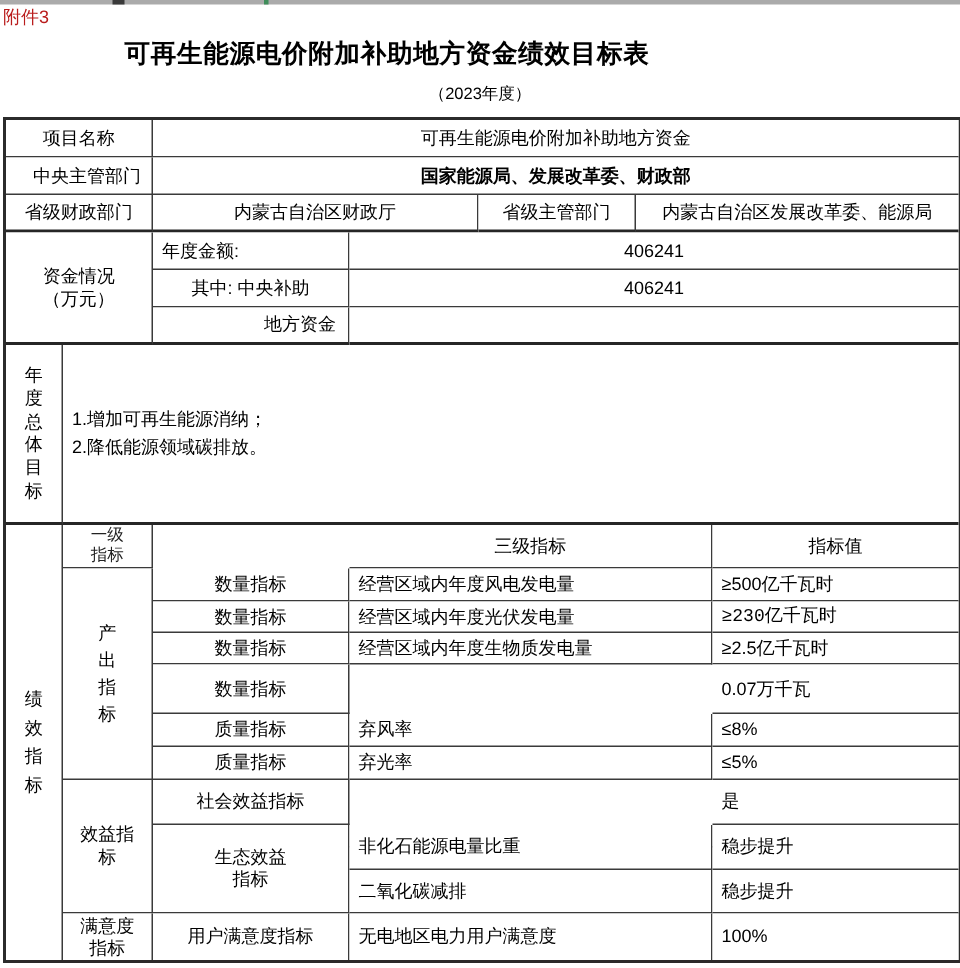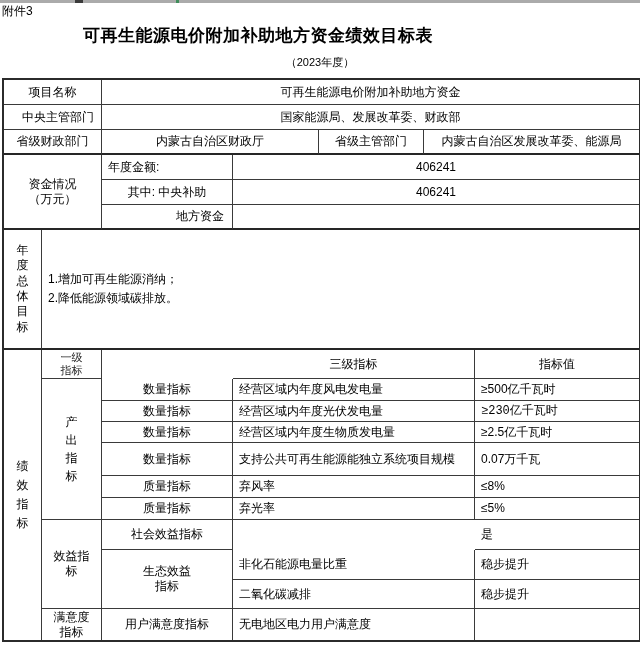--- a/index.html
+++ b/index.html
@@ -7,21 +7,21 @@
     width:640px;height:645px;overflow:hidden;position:relative;
     font-family:"Liberation Sans","DejaVu Sans",sans-serif;
     color:#000;
     -webkit-font-smoothing:antialiased;
   }
   
   .top-strip{position:absolute;top:0;left:0;width:640px;height:3px;background:#ababab;}
   .top-strip .dash{position:absolute;top:0;left:75px;width:8px;height:3px;background:#3a3a3a;}
   .top-strip .tick{position:absolute;top:0;left:176px;width:3px;height:3px;background:#3f8d5a;}
 
-  .attach{position:absolute;top:3px;left:2px;font-size:12px;color:#000000;}
+  .attach{position:absolute;top:3px;left:2px;font-size:12px;color:#b91c1c;}
   .title{position:absolute;top:24px;left:0;width:516px;text-align:center;
          font-size:17px;font-weight:bold;letter-spacing:0.5px;color:#000;}
   .subtitle{position:absolute;top:55px;left:0;width:640px;text-align:center;
             font-size:11px;color:#000;}
 
   .tbl{
     position:absolute;top:78px;left:2px;
     display:grid;
     grid-template-columns:38px 60px 131px 86px 105px 51px 164px;
     grid-template-rows:25px 25px 25px 25px 25px 25px 120px 29px 22px 21px 21px 33px 22px 22px 30px 30px 29px 31px;
@@ -60,21 +60,21 @@
 <div class="attach">附件3</div>
 <div class="title">可再生能源电价附加补助地方资金绩效目标表</div>
 <div class="subtitle">（2023年度）</div>
 
 <div class="tbl">
 
   <div class="c" style="grid-column:1/3;grid-row:1;">项目名称</div>
   <div class="c nr" style="grid-column:3/8;grid-row:1;">可再生能源电价附加补助地方资金</div>
 
   <div class="c" style="grid-column:1/3;grid-row:2;padding-left:11px;">中央主管部门</div>
-  <div class="c nr" style="grid-column:3/8;grid-row:2;">国家能源局、发展改革委、财政部</div>
+  <div class="c nr" style="grid-column:3/8;grid-row:2;font-weight:bold;">国家能源局、发展改革委、财政部</div>
 
   <div class="c hb" style="grid-column:1/3;grid-row:3;">省级财政部门</div>
   <div class="c hb" style="grid-column:3/5;grid-row:3;">内蒙古自治区财政厅</div>
   <div class="c hb" style="grid-column:5/6;grid-row:3;">省级主管部门</div>
   <div class="c hb nr" style="grid-column:6/8;grid-row:3;">内蒙古自治区发展改革委、能源局</div>
 
   <div class="c hb" style="grid-column:1/3;grid-row:4/7;">资金情况
 （万元）</div>
   <div class="c tl" style="grid-column:3/4;grid-row:4;">年度金额:</div>
   <div class="c nr" style="grid-column:4/8;grid-row:4;">406241</div>
@@ -113,21 +113,20 @@
 
   <div class="c" style="grid-column:3/4;grid-row:10;">数量指标</div>
   <div class="c tl" style="grid-column:4/7;grid-row:10;">经营区域内年度光伏发电量</div>
   <div class="c tl nr" style="grid-column:7/8;grid-row:10;font-family:Liberation Mono, monospace;">≥230亿千瓦时</div>
 
   <div class="c" style="grid-column:3/4;grid-row:11;">数量指标</div>
   <div class="c tl" style="grid-column:4/7;grid-row:11;">经营区域内年度生物质发电量</div>
   <div class="c tl nr" style="grid-column:7/8;grid-row:11;">≥2.5亿千瓦时</div>
 
   <div class="c" style="grid-column:3/4;grid-row:12;">数量指标</div>
-  <div class="c tl" style="grid-column:4/7;grid-row:12;">支持公共可再生能源能独立系统项目规模</div>
   <div class="c tl nr" style="grid-column:7/8;grid-row:12;">0.07万千瓦</div>
 
   <div class="c" style="grid-column:3/4;grid-row:13;">质量指标</div>
   <div class="c tl" style="grid-column:4/7;grid-row:13;">弃风率</div>
   <div class="c tl nr" style="grid-column:7/8;grid-row:13;">≤8%</div>
 
   <div class="c" style="grid-column:3/4;grid-row:14;">质量指标</div>
   <div class="c tl" style="grid-column:4/7;grid-row:14;">弃光率</div>
   <div class="c tl nr" style="grid-column:7/8;grid-row:14;">≤5%</div>
 
@@ -142,14 +141,15 @@
 指标</div>
   <div class="c tl" style="grid-column:4/7;grid-row:16;">非化石能源电量比重</div>
   <div class="c tl nr" style="grid-column:7/8;grid-row:16;">稳步提升</div>
   <div class="c tl" style="grid-column:4/7;grid-row:17;">二氧化碳减排</div>
   <div class="c tl nr" style="grid-column:7/8;grid-row:17;">稳步提升</div>
 
   <div class="c nb" style="grid-column:2/3;grid-row:18;">满意度
 指标</div>
   <div class="c nb" style="grid-column:3/4;grid-row:18;">用户满意度指标</div>
   <div class="c nb tl" style="grid-column:4/7;grid-row:18;">无电地区电力用户满意度</div>
+  <div class="c nb tl nr" style="grid-column:7/8;grid-row:18;">100%</div>
 
 </div>
 
 </body></html>

